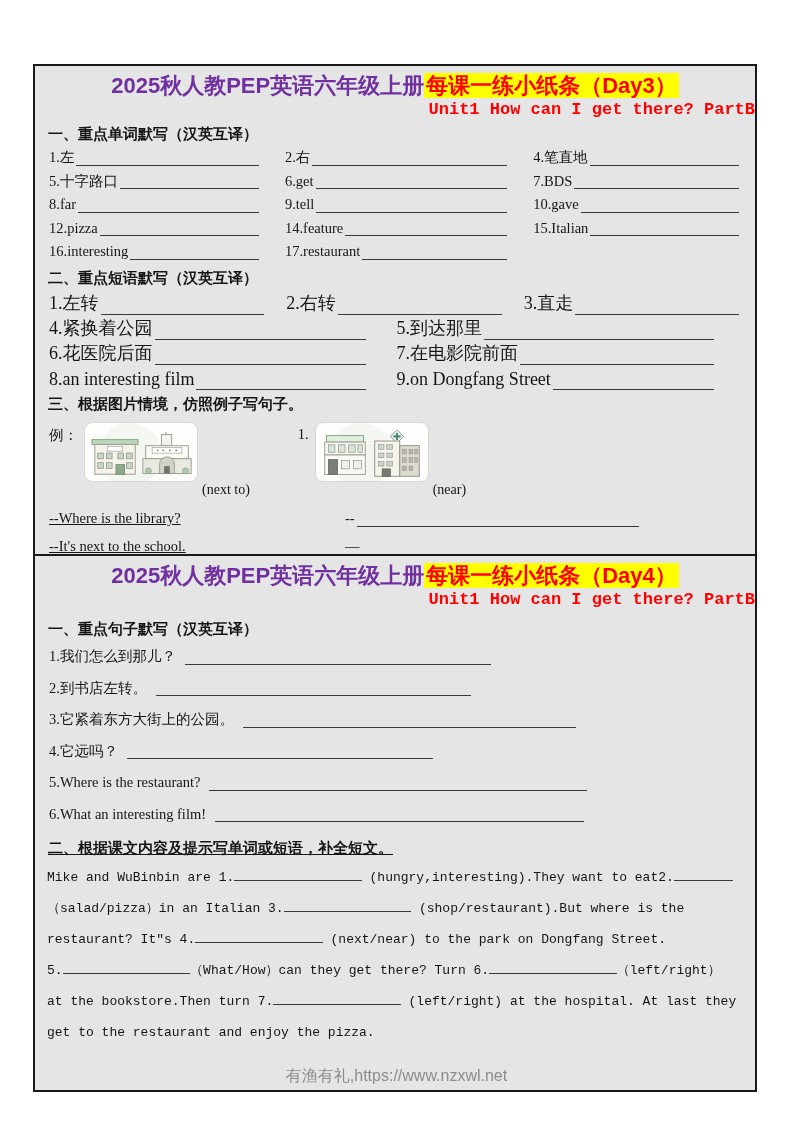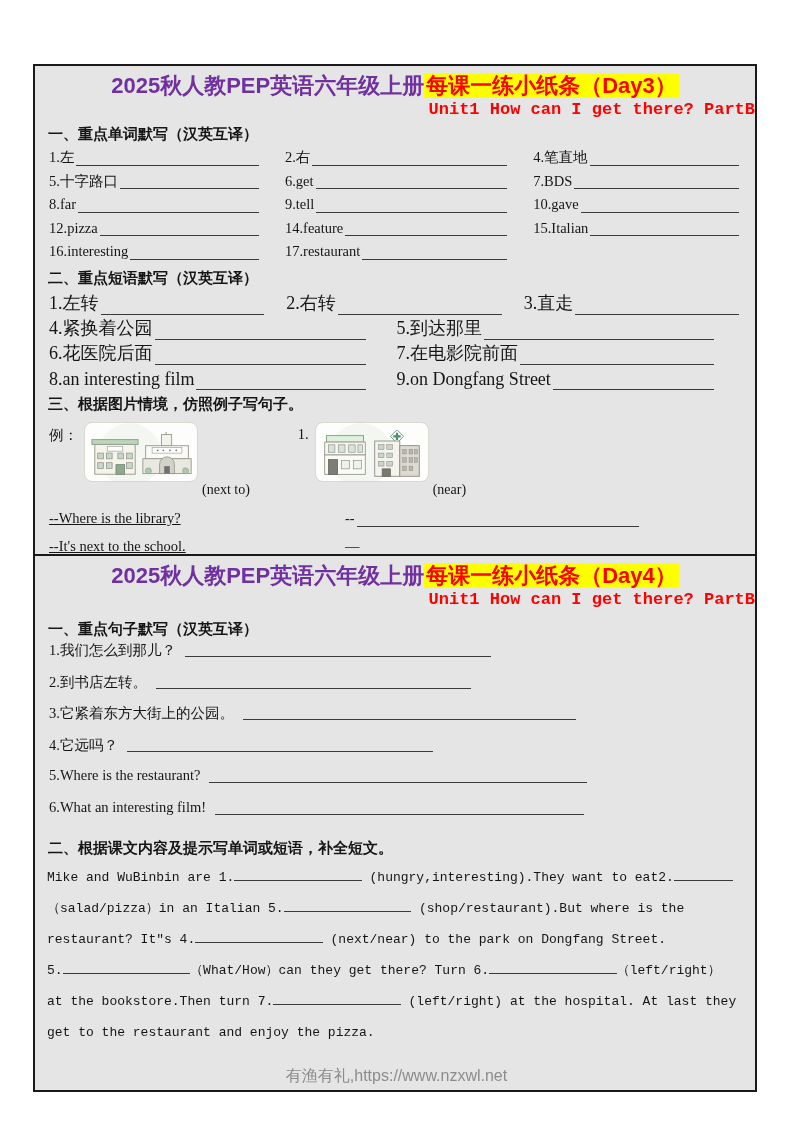--- a/index.html
+++ b/index.html
@@ -38,21 +38,21 @@
            display:flex;align-items:flex-end;justify-content:space-around;padding:3px 4px;box-sizing:border-box;}
   .pic-caption{font-size:14px;align-self:flex-end;margin:0 30px 0 4px;white-space:nowrap;}
   .pic-caption.last{margin-right:0;}
   .pic-item1-label{margin-left:18px;}
 
   .qa-row{display:flex;padding:0 14px;height:24.5px;align-items:flex-end;font-size:14.5px;margin-top:3px;}
   .qa-q{width:296px;white-space:nowrap;text-decoration:underline;}
   .qa-prefix{margin-right:2px;}
   .qa-blank{width:282px;}
 
-  .s-row{padding:0 16px 0 14px;height:31.5px;display:flex;align-items:flex-start;font-size:14.5px;white-space:nowrap;}
+  .s-row{padding:0 16px 0 14px;height:31.5px;display:flex;align-items:center;font-size:14.5px;white-space:nowrap;}
   .s-blank{margin-left:9px;}
 
   .cloze{padding:2px 12px 0 12px;font-family:"Liberation Mono","DejaVu Sans Mono",monospace;
          font-size:13px;}
   .c-line{line-height:31px;white-space:nowrap;height:31px;}
   .c-blank{display:inline-block;border-bottom:1.2px solid #3a3a3a;height:14px;vertical-align:baseline;}
 
   .footer{position:absolute;top:1066px;left:0;width:100%;text-align:center;color:#8c8c8c;
           font-family:"Liberation Sans","DejaVu Sans",sans-serif;font-size:16px;}
 
@@ -299,24 +299,24 @@
         <div class="s-row">
           <span>5.Where is the restaurant?</span>
           <span class="blank s-blank" style="width: 378px;"></span>
         </div>
         <div class="s-row">
           <span>6.What an interesting film!</span>
           <span class="blank s-blank" style="width: 369px;"></span>
         </div>
       </div>
 
-    <div class="sec-heading" style="margin-top:8px;">二、根据课文内容及提示写单词或短语，补全短文。</div>
+    <div class="sec-heading" style="margin-top:8px;text-decoration:underline;">二、根据课文内容及提示写单词或短语，补全短文。</div>
     <div class="cloze" id="d4-cloze">
         <div class="c-line"><span>Mike and WuBinbin are 1.</span><span class="c-blank" style="width: 127.5px;"></span><span> (hungry,interesting).They want to eat2.</span><span class="c-blank" style="width: 59.5px;"></span></div>
-        <div class="c-line"><span>（salad/pizza）in an Italian 5.</span><span class="c-blank" style="width: 127.5px;"></span><span> (shop/restaurant).But where is the</span></div>
+        <div class="c-line"><span>（salad/pizza）in an Italian 3.</span><span class="c-blank" style="width: 127.5px;"></span><span> (shop/restaurant).But where is the</span></div>
         <div class="c-line"><span>restaurant? It"s 4.</span><span class="c-blank" style="width: 127.5px;"></span><span> (next/near) to the park on Dongfang Street.</span></div>
         <div class="c-line"><span>5.</span><span class="c-blank" style="width: 127.5px;"></span><span>（What/How）can they get there? Turn 6.</span><span class="c-blank" style="width: 127.5px;"></span><span>（left/right）</span></div>
         <div class="c-line"><span>at the bookstore.Then turn 7.</span><span class="c-blank" style="width: 127.5px;"></span><span> (left/right) at the hospital. At last they</span></div>
         <div class="c-line"><span>get to the restaurant and enjoy the pizza.</span></div>
       </div>
   </div>
 
   <div class="footer">有渔有礼,https://www.nzxwl.net</div>
 </div>
 

